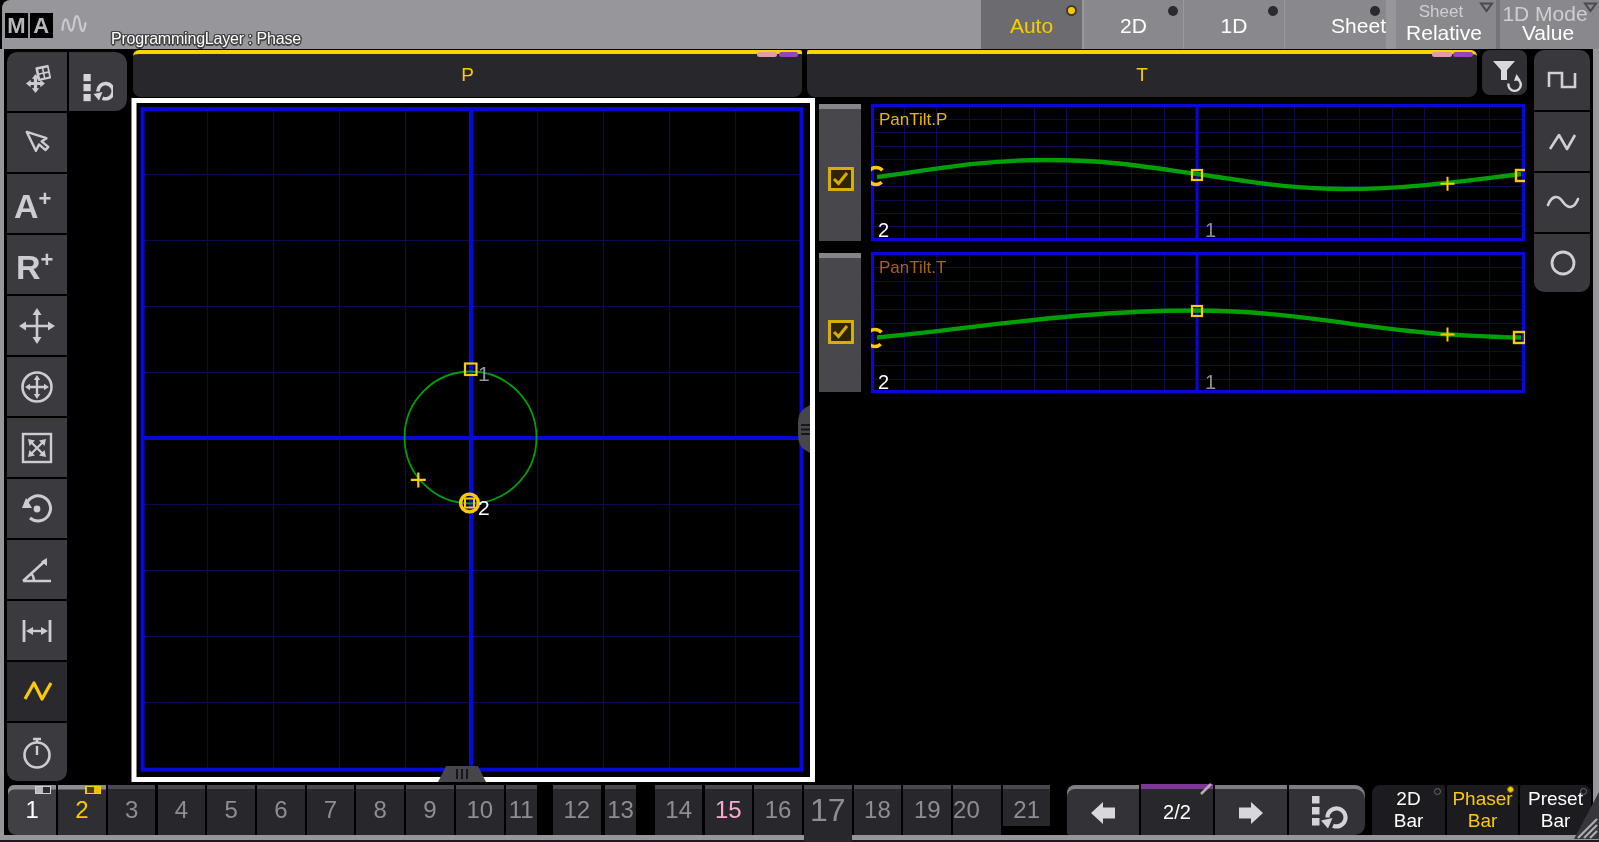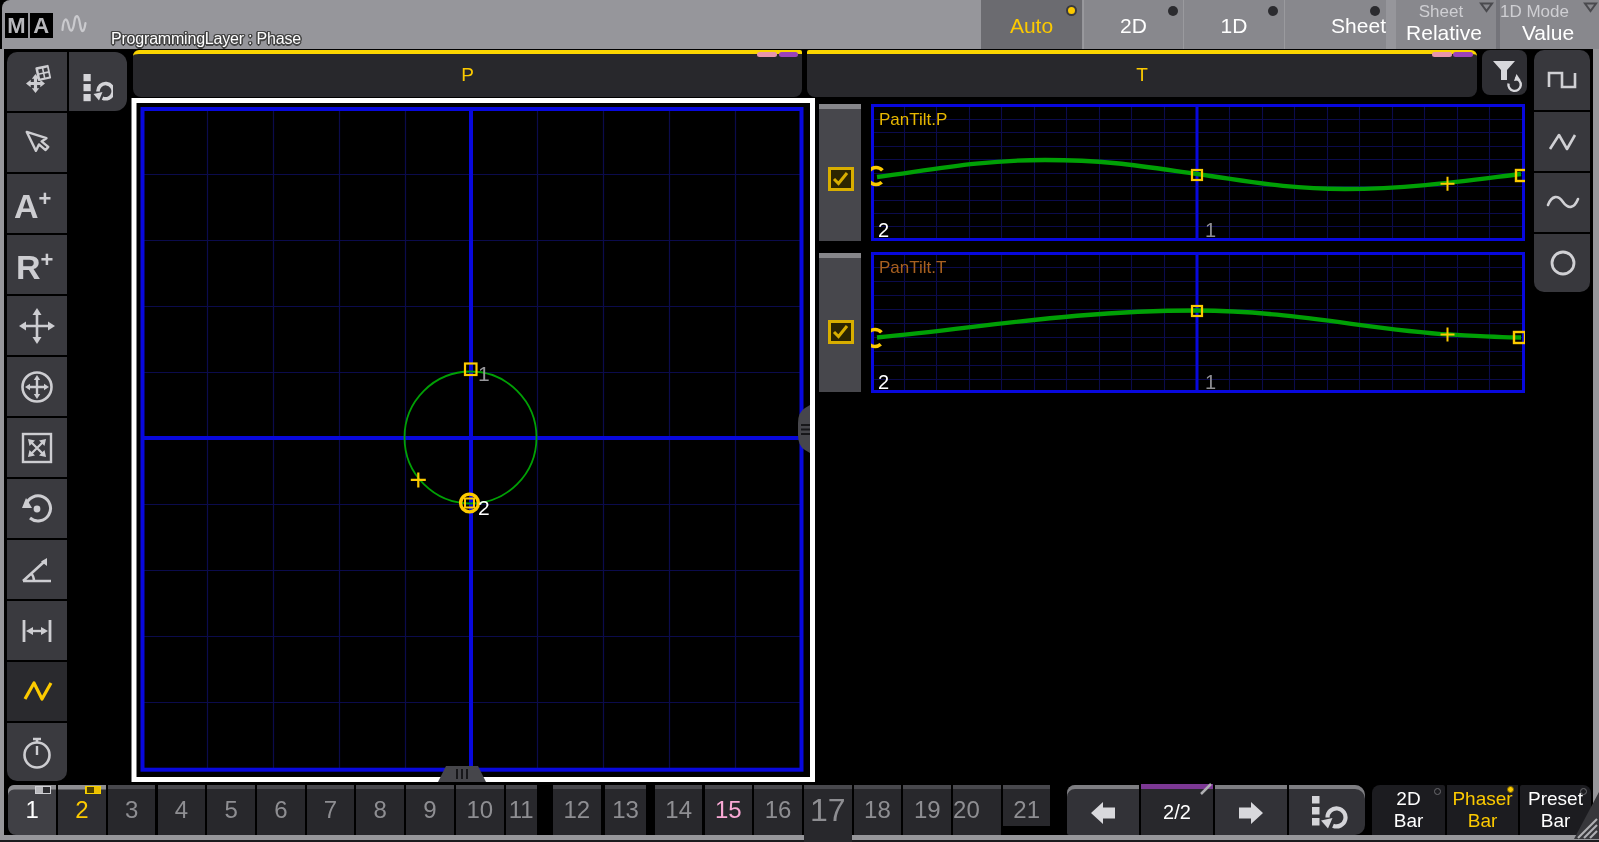--- a/index.html
+++ b/index.html
@@ -43,21 +43,21 @@
        background:#fcca00;border:2.5px solid #3a3a3e;"></div>
   <div class="abs" style="left:1168px;top:6px;width:10px;height:10px;border-radius:50%;background:#2b2b2f;"></div>
   <div class="abs" style="left:1268px;top:6px;width:10px;height:10px;border-radius:50%;background:#2b2b2f;"></div>
   <div class="abs" style="left:1370px;top:6px;width:10px;height:10px;border-radius:50%;background:#2b2b2f;"></div>
 
   <div class="abs" style="left:1396px;top:0;width:100px;height:49px;background:#88888d;"></div>
   <div class="abs" style="left:1496px;top:0;width:4px;height:49px;background:#74747a;"></div>
   <div class="abs" style="left:1500px;top:0;width:99px;height:49px;background:#88888d;"></div>
   <div class="abs" style="left:1396px;top:2px;width:90px;height:18px;color:#cfcfd3;font-size:17px;text-align:center;">Sheet</div>
   <div class="abs" style="left:1396px;top:21px;width:96px;height:24px;color:#fff;font-size:21px;text-align:center;">Relative</div>
-  <div class="abs" style="left:1500px;top:2px;width:90px;height:18px;color:#cfcfd3;font-size:17px;text-align:left;">1D Mode</div>
+  <div class="abs" style="left:1500px;top:2px;width:90px;height:18px;color:#cfcfd3;font-size:21px;text-align:center;">1D Mode</div>
   <div class="abs" style="left:1500px;top:21px;width:96px;height:24px;color:#fff;font-size:21px;text-align:center;">Value</div>
   <svg class="abs" style="left:1479px;top:2px;" width="15" height="11" viewBox="0 0 15 11">
     <path d="M2 1.5 L13 1.5 L7.5 9 Z" fill="none" stroke="#4a4a4e" stroke-width="2"></path>
   </svg>
   <svg class="abs" style="left:1583px;top:2px;" width="15" height="11" viewBox="0 0 15 11">
     <path d="M2 1.5 L13 1.5 L7.5 9 Z" fill="none" stroke="#4a4a4e" stroke-width="2"></path>
   </svg>
 
   <div class="abs" style="left:133px;top:50px;width:669px;height:47px;background:#28282c;
        border-top:4px solid #fbd500;border-radius:6px 2px 8px 8px;box-sizing:border-box;
@@ -370,21 +370,21 @@
   <div style="position:absolute;left:107.8px;top:785px;width:47.7px;height:50px;background:#28282c;color:#8e8e92;font-size:24px;text-align:center;line-height:50px;box-shadow:inset 0 4px 0 #48484d;">3</div>
   <div style="position:absolute;left:157.6px;top:785px;width:47.7px;height:50px;background:#28282c;color:#8e8e92;font-size:24px;text-align:center;line-height:50px;box-shadow:inset 0 4px 0 #48484d;">4</div>
   <div style="position:absolute;left:207.3px;top:785px;width:47.7px;height:50px;background:#28282c;color:#8e8e92;font-size:24px;text-align:center;line-height:50px;box-shadow:inset 0 4px 0 #48484d;">5</div>
   <div style="position:absolute;left:257.0px;top:785px;width:47.7px;height:50px;background:#28282c;color:#8e8e92;font-size:24px;text-align:center;line-height:50px;box-shadow:inset 0 4px 0 #48484d;">6</div>
   <div style="position:absolute;left:306.7px;top:785px;width:47.7px;height:50px;background:#28282c;color:#8e8e92;font-size:24px;text-align:center;line-height:50px;box-shadow:inset 0 4px 0 #48484d;">7</div>
   <div style="position:absolute;left:356.4px;top:785px;width:47.7px;height:50px;background:#28282c;color:#8e8e92;font-size:24px;text-align:center;line-height:50px;box-shadow:inset 0 4px 0 #48484d;">8</div>
   <div style="position:absolute;left:406.2px;top:785px;width:47.7px;height:50px;background:#28282c;color:#8e8e92;font-size:24px;text-align:center;line-height:50px;box-shadow:inset 0 4px 0 #48484d;">9</div>
   <div style="position:absolute;left:455.9px;top:785px;width:47.7px;height:50px;background:#28282c;color:#8e8e92;font-size:24px;text-align:center;line-height:50px;box-shadow:inset 0 4px 0 #48484d;">10</div>
   <div style="position:absolute;left:505.6px;top:785px;width:31px;height:50px;background:#28282c;color:#8e8e92;font-size:24px;text-align:center;line-height:50px;box-shadow:inset 0 4px 0 #48484d;">11</div>
   <div style="position:absolute;left:553px;top:785px;width:47.7px;height:50px;background:#28282c;color:#8e8e92;font-size:24px;text-align:center;line-height:50px;box-shadow:inset 0 4px 0 #48484d;">12</div>
-  <div style="position:absolute;left:605.0px;top:785px;width:41px;height:50px;background:#28282c;color:#8e8e92;font-size:24px;text-align:center;line-height:50px;box-shadow:inset 0 4px 0 #48484d;">13</div>
+  <div style="position:absolute;left:605.0px;top:785px;width:31px;height:50px;background:#28282c;color:#8e8e92;font-size:24px;text-align:center;line-height:50px;box-shadow:inset 0 4px 0 #48484d;">13</div>
   <div style="position:absolute;left:654.8px;top:785px;width:47.7px;height:50px;background:#28282c;color:#8e8e92;font-size:24px;text-align:center;line-height:50px;box-shadow:inset 0 4px 0 #48484d;">14</div>
   <div style="position:absolute;left:704.5px;top:785px;width:47.7px;height:50px;background:#28282c;color:#f9a8d4;font-size:24px;text-align:center;line-height:50px;box-shadow:inset 0 4px 0 #48484d;">15</div>
   <div style="position:absolute;left:754.2px;top:785px;width:47.7px;height:50px;background:#28282c;color:#8e8e92;font-size:24px;text-align:center;line-height:50px;box-shadow:inset 0 4px 0 #48484d;">16</div>
   <div style="position:absolute;left:803.9px;top:785px;width:47.7px;height:62px;background:#28282c;color:#8e8e92;font-size:32px;text-align:center;line-height:50px;box-shadow:inset 0 4px 0 #48484d;">17</div>
   <div style="position:absolute;left:853.6px;top:785px;width:47.7px;height:50px;background:#28282c;color:#8e8e92;font-size:24px;text-align:center;line-height:50px;box-shadow:inset 0 4px 0 #48484d;">18</div>
   <div style="position:absolute;left:903.4px;top:785px;width:47.7px;height:50px;background:#28282c;color:#8e8e92;font-size:24px;text-align:center;line-height:50px;box-shadow:inset 0 4px 0 #48484d;">19</div>
   <div style="position:absolute;left:953.1px;top:785px;width:47.7px;height:50px;background:#28282c;color:#8e8e92;font-size:24px;text-align:left;line-height:50px;box-shadow:inset 0 4px 0 #48484d;">20</div>
   <div style="position:absolute;left:1002.8px;top:785px;width:47.7px;height:41px;background:#28282c;color:#8e8e92;font-size:24px;text-align:center;line-height:50px;box-shadow:inset 0 4px 0 #48484d;">21</div>
 
   <div class="abs" style="left:1067px;top:785px;width:72px;height:50px;background:#323237;border-radius:8px 0 0 2px;box-shadow:inset 0 4px 0 #7e7e82;"></div>

